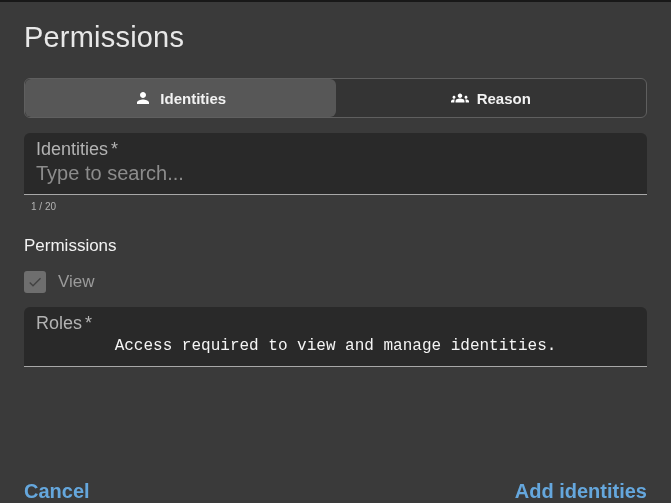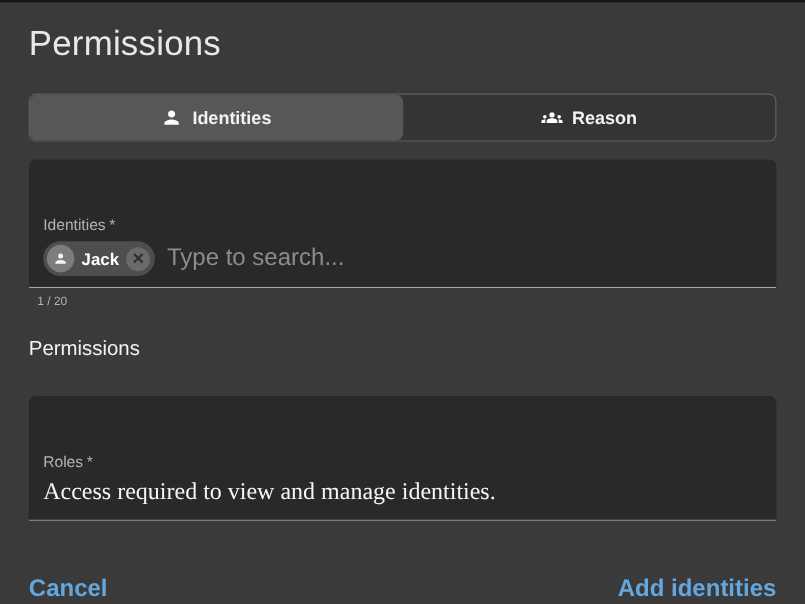--- a/index.html
+++ b/index.html
@@ -48,25 +48,24 @@
   .tab .ticon { width: 18px; height: 18px; fill: #ffffff; display: block; }
 
   
   .field {
     background: #292929;
     border-radius: 6px 6px 0 0;
     border-bottom: 1px solid #a8a8a8;
     padding: 8px 12px 9px 12px;
   }
   .field-label {
-    font-size: 13px;
+    font-size: 18px;
     color: #b3b3b3;
     line-height: 16px;
     margin-bottom: 5px;
-    margin-top: 39px;
   }
   .field-label .req { margin-left: 3px; color: #b3b3b3; }
   .field-identities { margin-top: 15px; }
   .chip-row { display: flex; align-items: center; gap: 10px; }
   .chip {
     display: flex;
     align-items: center;
     gap: 6px;
     background: #4e4e4e;
     border-radius: 15px;
@@ -134,24 +133,25 @@
   .checkbox.checked svg { fill: #263238; }
   .checkbox-label { font-size: 17px; color: #f2f2f2; }
   .checkbox-label.dim { color: #9b9b9b; }
 
   .field-reason { margin-top: 14px; }
   .reason-input {
     width: 100%;
     background: transparent;
     border: none;
     outline: none;
-    font-family: Liberation Serif, serif;
-    font-size: 20px;
+    font-family: Liberation Mono, monospace;
+    font-size: 16px;
     color: #f5f5f5;
     padding: 1px 0 2px 0;
+    text-align: center;
   }
 
   
   .footer {
     position: absolute;
     left: 24px; right: 24px; bottom: 16px;
     display: flex;
     justify-content: space-between;
     align-items: center;
   }
@@ -186,37 +186,36 @@
       </svg>
       <span>Reason</span>
     </div>
   </div>
 
   <div class="field field-identities">
     <div class="field-label">
       <span>Identities</span><span class="req">*</span>
     </div>
     <div class="chip-row">
-      <div class="chip">
-        <span class="chip-avatar">
-          <svg viewBox="0 0 24 24">
-            <path d="M12 12c2.21 0 4-1.79 4-4s-1.79-4-4-4-4 1.79-4 4 1.79 4 4 4zm0 2c-2.67 0-8 1.34-8 4v2h16v-2c0-2.66-5.33-4-8-4z"></path>
-          </svg>
-        </span>
-        <span class="chip-name">Jack</span>
-        <span class="chip-close">✕</span>
-      </div>
       <input class="search-input" type="text" placeholder="Type to search..." style="">
     </div>
   </div>
   <div class="counter">1 / 20</div>
 
   <div class="section-heading">Permissions</div>
 
   <div class="checkbox-row">
+    <div class="checkbox-item">
+      <span class="checkbox disabled">
+        <svg viewBox="0 0 24 24">
+          <path d="M9 16.17 4.83 12l-1.42 1.41L9 19 21 7l-1.41-1.41z"></path>
+        </svg>
+      </span>
+      <span class="checkbox-label dim">View</span>
+    </div>
   </div>
 
   <div class="field field-reason">
     <div class="field-label">
       <span>Roles</span><span class="req">*</span>
     </div>
     <input class="reason-input" type="text" value="Access required to view and manage identities." style="">
   </div>
 
   <div class="footer">

